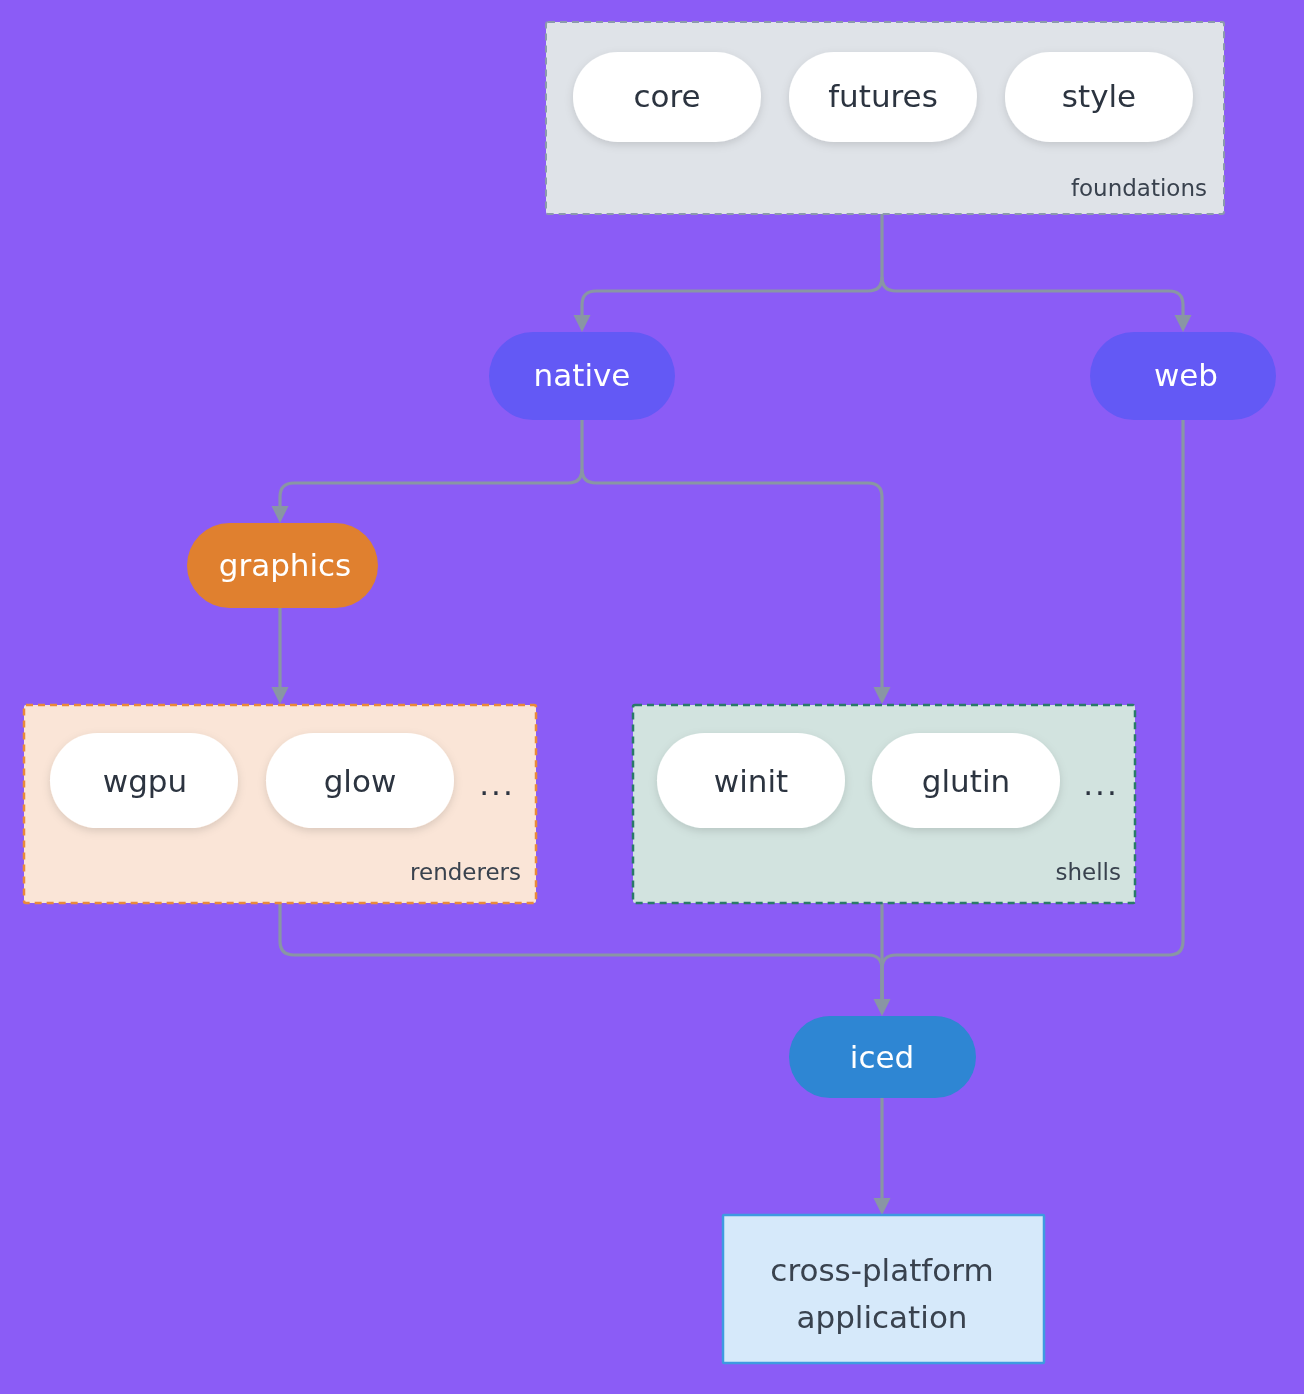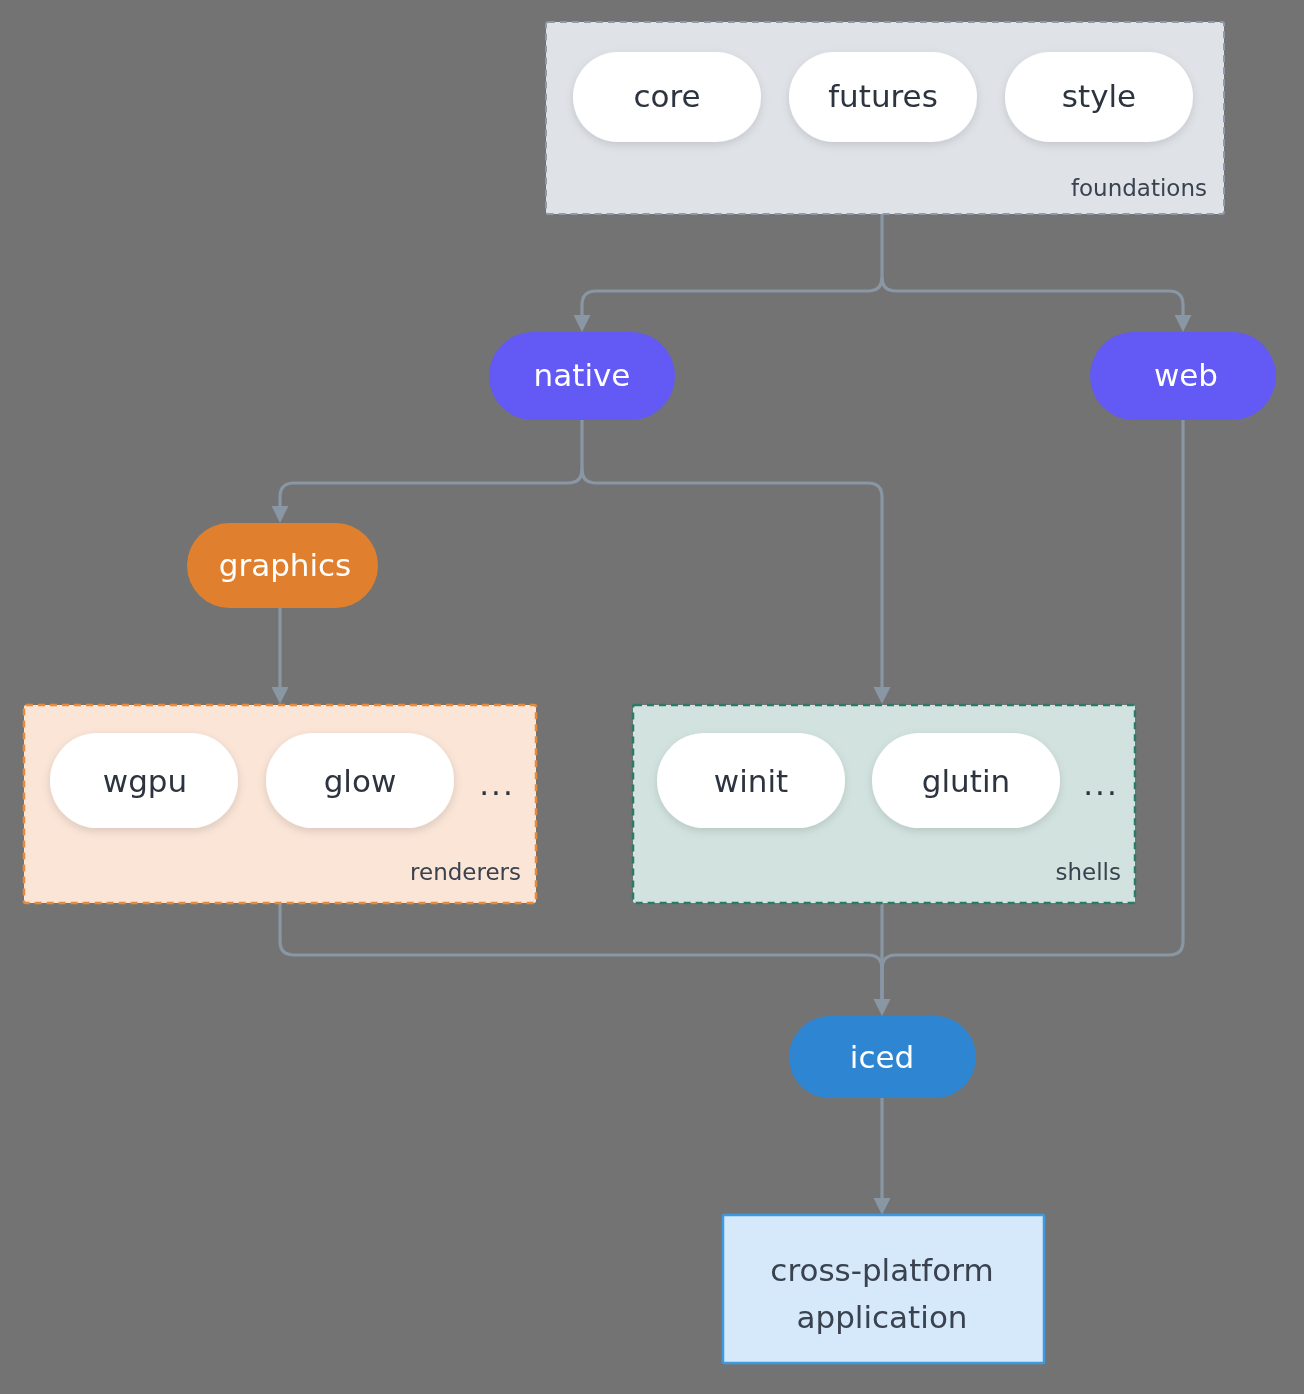--- a/index.html
+++ b/index.html
@@ -10,21 +10,21 @@
   body {
     width: 1304px;
     height: 1394px;
     font-family: "DejaVu Sans", sans-serif;
     overflow: hidden;
   }
   #diagram-root {
     position: relative;
     width: 1304px;
     height: 1394px;
-    background: #737373;
+    background: #8b5cf6;
   }
   svg.diagram {
     position: absolute;
     left: 0;
     top: 0;
     width: 1304px;
     height: 1394px;
     display: block;
   }
   .grp-label {

